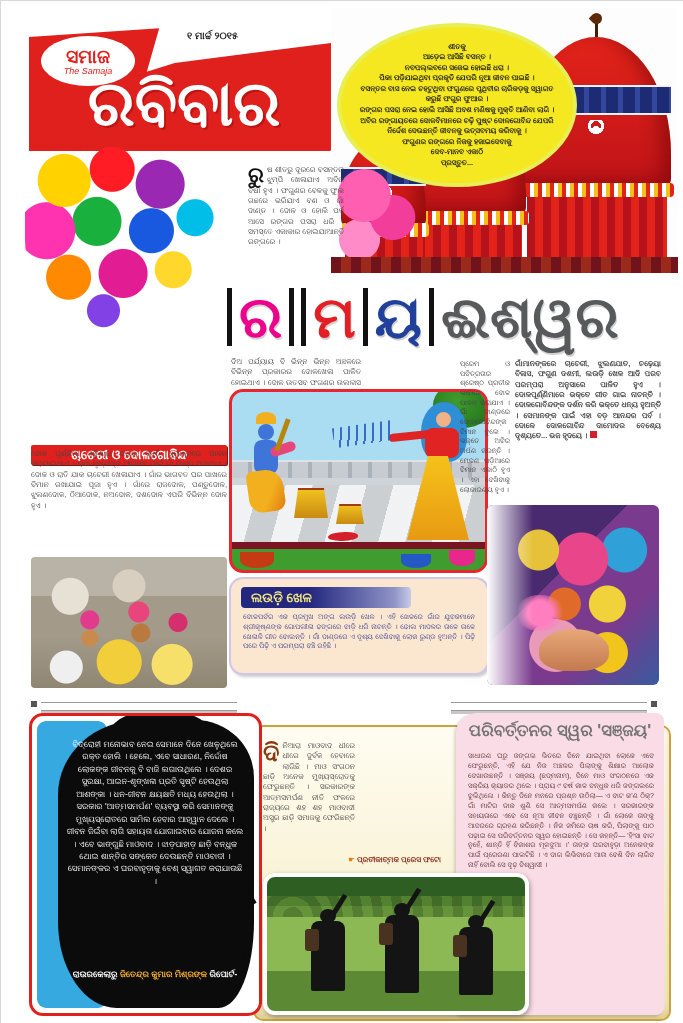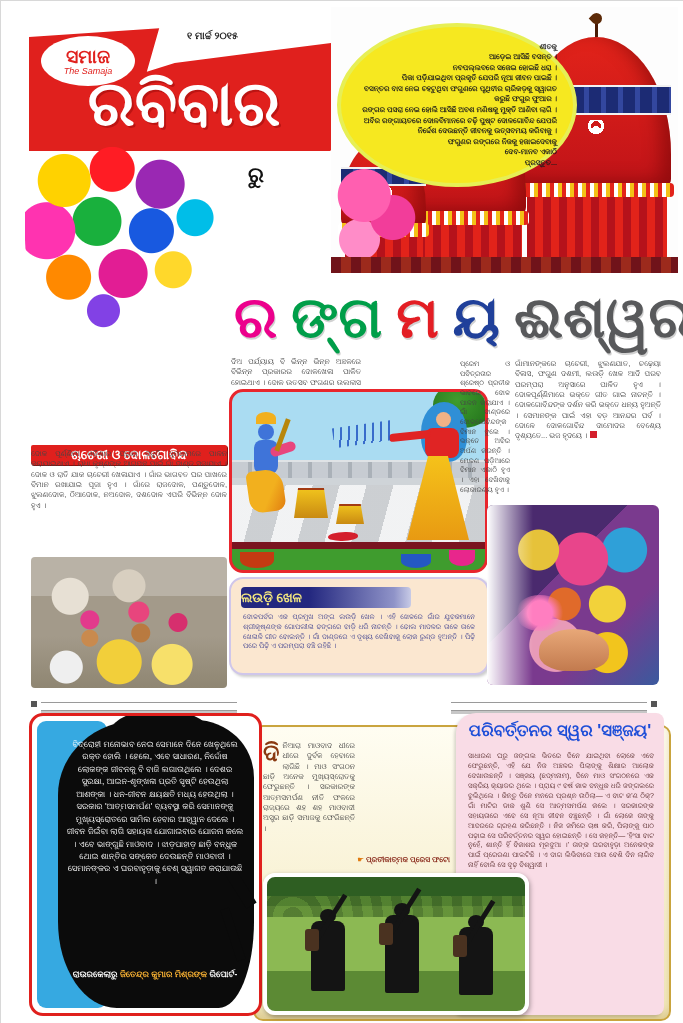--- a/index.html
+++ b/index.html
@@ -43,21 +43,21 @@
     background:radial-gradient(circle at 35% 35%,#ff5fb0 0 26px,transparent 27px),
                radial-gradient(circle at 65% 55%,#f23d9a 0 22px,transparent 23px),
                radial-gradient(circle at 30% 75%,#ff8cc8 0 20px,transparent 21px);}
   #rath-base{left:0;bottom:0;width:100%;height:16px;
     background:repeating-linear-gradient(90deg,#70131a 0 10px,#9c2a1c 10px 20px);}
 
   
   #intro-bubble{left:336px;top:22px;width:232px;height:156px;background:#f6e820;
     border:4px solid #e7ef55;border-radius:50%;display:flex;align-items:center;justify-content:center;
     text-align:center;}
-  #intro-bubble .txt{font-size:7.3px;line-height:1.45;color:#1c1c1c;font-weight:bold;padding:10px 16px;text-align:right;}
+  #intro-bubble .txt{font-size:7.3px;line-height:1.45;color:#1c1c1c;font-weight:bold;padding:10px 16px;}
 
   
   #splash{left:24px;top:146px;width:218px;height:186px;filter:saturate(1.25);
     background:
      radial-gradient(circle at 18% 18%,#f7d117 0 26px,transparent 27px),
      radial-gradient(circle at 40% 12%,#e8262d 0 22px,transparent 23px),
      radial-gradient(circle at 62% 20%,#8a2f9e 0 24px,transparent 25px),
      radial-gradient(circle at 10% 45%,#ef3ea2 0 28px,transparent 29px),
      radial-gradient(circle at 33% 40%,#2fa84c 0 24px,transparent 25px),
      radial-gradient(circle at 58% 45%,#2458c4 0 22px,transparent 23px),
@@ -126,21 +126,21 @@
   .splat{position:absolute;background:#d41f2c;border-radius:60% 40% 55% 45%;}
   .powder-bowl{position:absolute;border-radius:0 0 50% 50%;}
   #holi-illustration .tree{position:absolute;right:-8px;top:-10px;width:60px;height:46px;border-radius:50%;
      background:radial-gradient(circle at 40% 40%,#3f9c2e,#1e6b18);}
 
   
   #laudi-box{left:228px;top:576px;width:256px;height:94px;background:#fbe7d0;border:2px solid #cfc6ea;
     border-radius:14px;box-shadow:2px 2px 3px rgba(0,0,0,.2);}
   #laudi-title-bar{position:absolute;left:10px;top:8px;width:170px;height:21px;border-radius:4px;
     background:linear-gradient(90deg,#23277f 0 40%,#8f93c8 90%,#c8cbe6);}
-  #laudi-title{color:#f5e87f;font-weight:bold;font-size:13px;line-height:21px;}
+  #laudi-title{color:#f5e87f;font-weight:bold;font-size:13px;line-height:21px;padding-left:10px;}
   #laudi-text{position:absolute;left:12px;top:33px;width:232px;height:56px;font-size:7px;line-height:1.4;
     color:#3c3f8f;text-align:justify;overflow:hidden;}
 
   
   #holi-photo{left:486px;top:504px;width:172px;height:180px;border-radius:6px;overflow:hidden;
     background:
       radial-gradient(circle at 30% 25%,#e6c23a 0 20px,transparent 21px),
       radial-gradient(circle at 55% 30%,#e8458b 0 26px,transparent 27px),
       radial-gradient(circle at 80% 25%,#2fa0d8 0 22px,transparent 23px),
       radial-gradient(circle at 70% 55%,#f2d23a 0 18px,transparent 19px),
@@ -174,26 +174,26 @@
   #soldier-quote{position:absolute;left:34px;top:22px;width:178px;height:230px;color:#fff;font-size:8.3px;
      line-height:1.5;text-align:center;font-weight:normal;}
   #soldier-byline{position:absolute;left:34px;top:252px;width:178px;color:#fff;font-size:8.5px;font-weight:bold;text-align:center;line-height:1.5;}
   #soldier-byline .name{color:#f9b233;}
 
   
   #gold-backdrop{left:252px;top:724px;width:414px;height:292px;border:2px solid #c9a43e;border-radius:10px;
      background:linear-gradient(180deg,#fffdf2,#f3e9bd);box-shadow:inset 0 -6px 8px rgba(160,120,20,.25);}
   #pink-panel{left:455px;top:712px;width:208px;height:302px;background:#f9dce6;border-radius:20px 8px 8px 8px;
      box-shadow:-2px 2px 3px rgba(0,0,0,.15);}
-  #pink-title{position:absolute;left:6px;top:8px;width:196px;text-align:center;color:#1d4ed8;font-weight:bold;font-size:16.5px;}
+  #pink-title{position:absolute;left:6px;top:8px;width:196px;text-align:center;color:#737373;font-weight:bold;font-size:16.5px;}
   #pink-body{position:absolute;left:12px;top:38px;width:186px;height:254px;font-size:7px;line-height:1.42;
      color:#5a2d2d;text-align:justify;overflow:hidden;}
   #midcol-a{left:262px;top:740px;width:92px;height:124px;}
   #midcol-b{left:360px;top:740px;width:90px;height:124px;}
-  #photo-credit{left:337px;top:854px;width:112px;font-size:7.5px;color:#8a2b1c;font-weight:bold;text-align:right;}
+  #photo-credit{left:328px;top:854px;width:112px;font-size:7.5px;color:#8a2b1c;font-weight:bold;text-align:right;}
   #photo-credit .mark{color:#e07b10;}
   #jungle-photo{left:262px;top:872px;width:258px;height:134px;border:4px solid #fff;border-radius:12px;
      box-shadow:1px 2px 5px rgba(0,0,0,.35);overflow:hidden;
      background:linear-gradient(180deg,#2e5e22 0 22%,#8cb953 22% 70%,#5c8a34 70% 100%);}
   #jungle-photo .bush{position:absolute;left:0;right:0;top:14%;height:16%;
      background:repeating-radial-gradient(circle at 10% 100%,#476f2a 0 10px,#5c8a34 10px 20px);opacity:.8;}
   .trooper{position:absolute;width:34px;background:#141414;border-radius:8px 8px 2px 2px;}
   .trooper:before{content:"";position:absolute;left:9px;top:-12px;width:16px;height:14px;border-radius:50%;background:#141414;}
   .trooper .rifle{position:absolute;left:18px;top:-30px;width:5px;height:52px;background:#141414;transform:rotate(32deg);}
   .trooper .pack{position:absolute;left:-6px;top:8px;width:14px;height:22px;background:#4a3220;border-radius:3px;}
@@ -247,28 +247,27 @@
 ରଙ୍ଗର ପସରା ନେଇ ହୋଲି ଆସିଛି ଅବଶ ମଣିଷକୁ ମୁକ୍ତି ଆଣିବା ଲାଗି ।
 ଅବିର ରଙ୍ଗାୟତରେ ଦୋଳବିମାନରେ ଚଢ଼ି ପୁଷ୍ଟ ଦୋଳଗୋବିନ୍ଦ ଯେପରି ନିର୍ଦ୍ଦେଶ ଦେଉଛନ୍ତି ଜୀବନକୁ ଉତ୍ସବମୟ କରିବାକୁ ।
 ଫଗୁଣର ରଙ୍ଗରେ ନିଜକୁ ହଜାଇଦେବାକୁ
 ଦେବ-ମାନବ ଏକାଠି
 ପ୍ରସ୍ତୁତ...</div>
   </div>
 
   <div class="abs" id="splash"></div>
 
   <div class="abs small just clip" style="left:247px;top:164px;width:96px;height:134px;">
-    <span class="dropcap">ରୁ</span>
+    <span class="dropcap">ରୁ</span><span>ଷ ଶୀତରୁ ଦୂରରେ ବସନ୍ତର ଝୁମ୍ପି ଖେଳାଯାଏ ଅବିର ବର୍ଷା ହୁଏ । ଫଗୁଣର ବେଳକୁ ଫୁଲ ଗଛରେ ଭରିଯାଏ ବଣ ଓ ଗାଁ ଦାଣ୍ଡ । ଦୋଳ ଓ ହୋଲି ପର୍ବ ଆସେ ରଙ୍ଗର ପସରା ଧରି । ସମସ୍ତେ ଏକାକାର ହୋଇଯାଆନ୍ତି ରଙ୍ଗରେ ।</span>
   </div>
 
   <div class="abs" id="main-headline">
     <div class="bar"></div>
     <div class="hl" style="color:#ec008c">ର</div>
     <div class="bar"></div>
-    <div class="hl" style="color:#009e49">ଙ୍ଗ</div>
     <div class="bar"></div>
     <div class="hl" style="color:#e31e24">ମ</div>
     <div class="bar"></div>
     <div class="hl" style="color:#20409a">ୟ</div>
     <div class="bar"></div>
     <div class="hl" style="color:#58595b">ଈଶ୍ୱର</div>
   </div>
 
   <div class="abs small just clip" style="left:230px;top:356px;width:130px;height:28px;">ଦିଅ ପର୍ଯ୍ୟାୟ ବି ଭିନ୍ନ ଭିନ୍ନ ଅଞ୍ଚଳରେ ବିଭିନ୍ନ ପ୍ରକାରର ଦୋଳଖେଳା ପାଳିତ ହୋଇଥାଏ । ଦୋଳ ଉତ୍ସବ ଫଗୁଣର ଉଲ୍ଲାସ ଓ ଶ୍ରୀକୃଷ୍ଣଙ୍କ ଲୀଳାଖେଳା ସହ ଜଡ଼ିତ ବୋଲି ସମସ୍ତେ କହନ୍ତି ।</div>
 
@@ -309,21 +308,21 @@
   </div>
 
   <div class="abs" id="laudi-box">
     <div id="laudi-title-bar">
       <div id="laudi-title">ଲଉଡ଼ି ଖେଳ</div>
     </div>
     <div id="laudi-text">ଦୋଳପର୍ବର ଏକ ପ୍ରମୁଖ ଅଙ୍ଗ ଲଉଡ଼ି ଖେଳ । ଏହି ଖେଳରେ ଗାଁର ଯୁବକମାନେ ଶ୍ରୀକୃଷ୍ଣଙ୍କ ଗୋପଲୀଳା ଢଙ୍ଗରେ ବାଡ଼ି ଧରି ନାଚନ୍ତି । ଢୋଲ ମାଦଳର ତାଳେ ତାଳେ ଖେଳାଳି ଗୀତ ବୋଲନ୍ତି । ଗାଁ ଦାଣ୍ଡରେ ଏ ଦୃଶ୍ୟ ଦେଖିବାକୁ ଲୋକ ରୁଣ୍ଡ ହୁଅନ୍ତି । ପିଢ଼ି ପରେ ପିଢ଼ି ଏ ପରମ୍ପରା ବଞ୍ଚି ରହିଛି ।</div>
   </div>
 
   <div class="abs small just clip" style="left:459px;top:358px;width:50px;height:330px;font-size:7px;">ପ୍ରେମ ଓ ପବିତ୍ରତାର ଶ୍ରେଷ୍ଠ ପ୍ରତୀକ ଭାବରେ ଦୋଳ ପାଳନ କରାଯାଏ । ଗାଁ ଦାଣ୍ଡରେ ଦୋଳଗୋବିନ୍ଦଙ୍କ ବିମାନ ବୁଲେ । ଭକ୍ତେ ଅବିର ଅର୍ପଣ କରନ୍ତି । ମେଳଣ ପଡ଼ିଆରେ ବିମାନ ଏକାଠି ହୁଏ । ଏହା ଦେଖିବାକୁ ଲୋକାରଣ୍ୟ ହୁଏ ।</div>
-  <div class="abs small just clip" style="left:514px;top:358px;width:146px;height:142px;">
+  <div class="abs small just clip" style="left:514px;top:358px;width:146px;height:142px;font-weight:bold;">
     <span>ଗାଁମାନଙ୍କରେ ଚାଚେରୀ, ଝୁଲଣଯାତ, ଚଢ଼େୟା ବିଳାସ, ଫଗୁଣ ଦଶମୀ, ଲଉଡ଼ି ଖେଳ ଆଦି ପରବ ପରମ୍ପରା ଅନୁସାରେ ପାଳିତ ହୁଏ । ଦୋଳପୂର୍ଣ୍ଣିମାରେ ଭକ୍ତେ ଗୀତ ଗାଇ ନାଚନ୍ତି । ଦୋଳଗୋବିନ୍ଦଙ୍କ ଦର୍ଶନ କରି ଭକ୍ତେ ଧନ୍ୟ ହୁଅନ୍ତି । ସେମାନଙ୍କ ପାଇଁ ଏହା ବଡ଼ ଆନନ୍ଦର ପର୍ବ । ଦୋଳେ ଦୋଳଗୋବିନ୍ଦ ଦାମୋଦର ବେଶ୍ୟେ ଦୃଶ୍ୟତେ... ଭଜ ହୃଦୟେ ।</span><span class="endmark"></span>
   </div>
 
   <div class="abs" id="holi-photo">
     <div class="hands"></div>
     <div class="puff"></div>
     <div class="fade"></div>
   </div>
 
   <div class="abs div-dot" style="left:30px;"></div>

